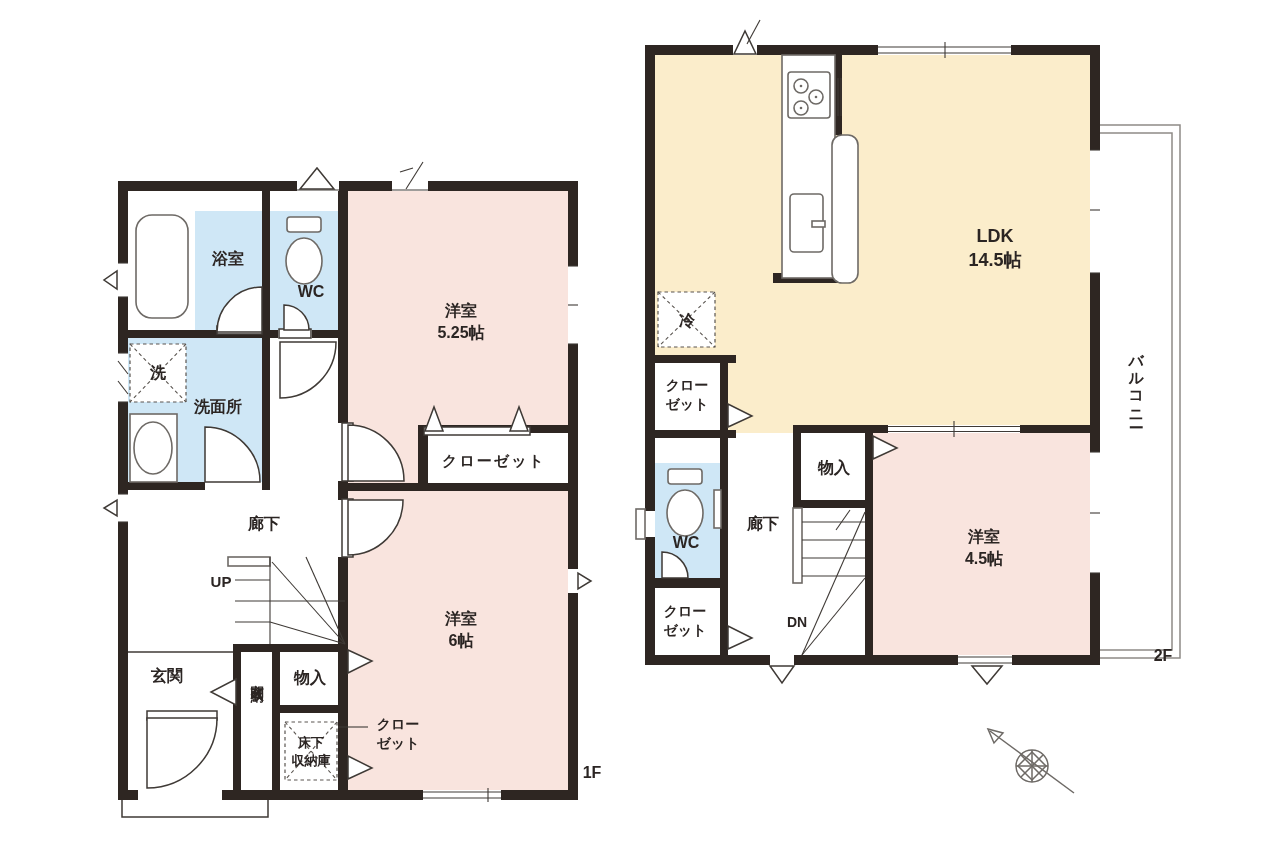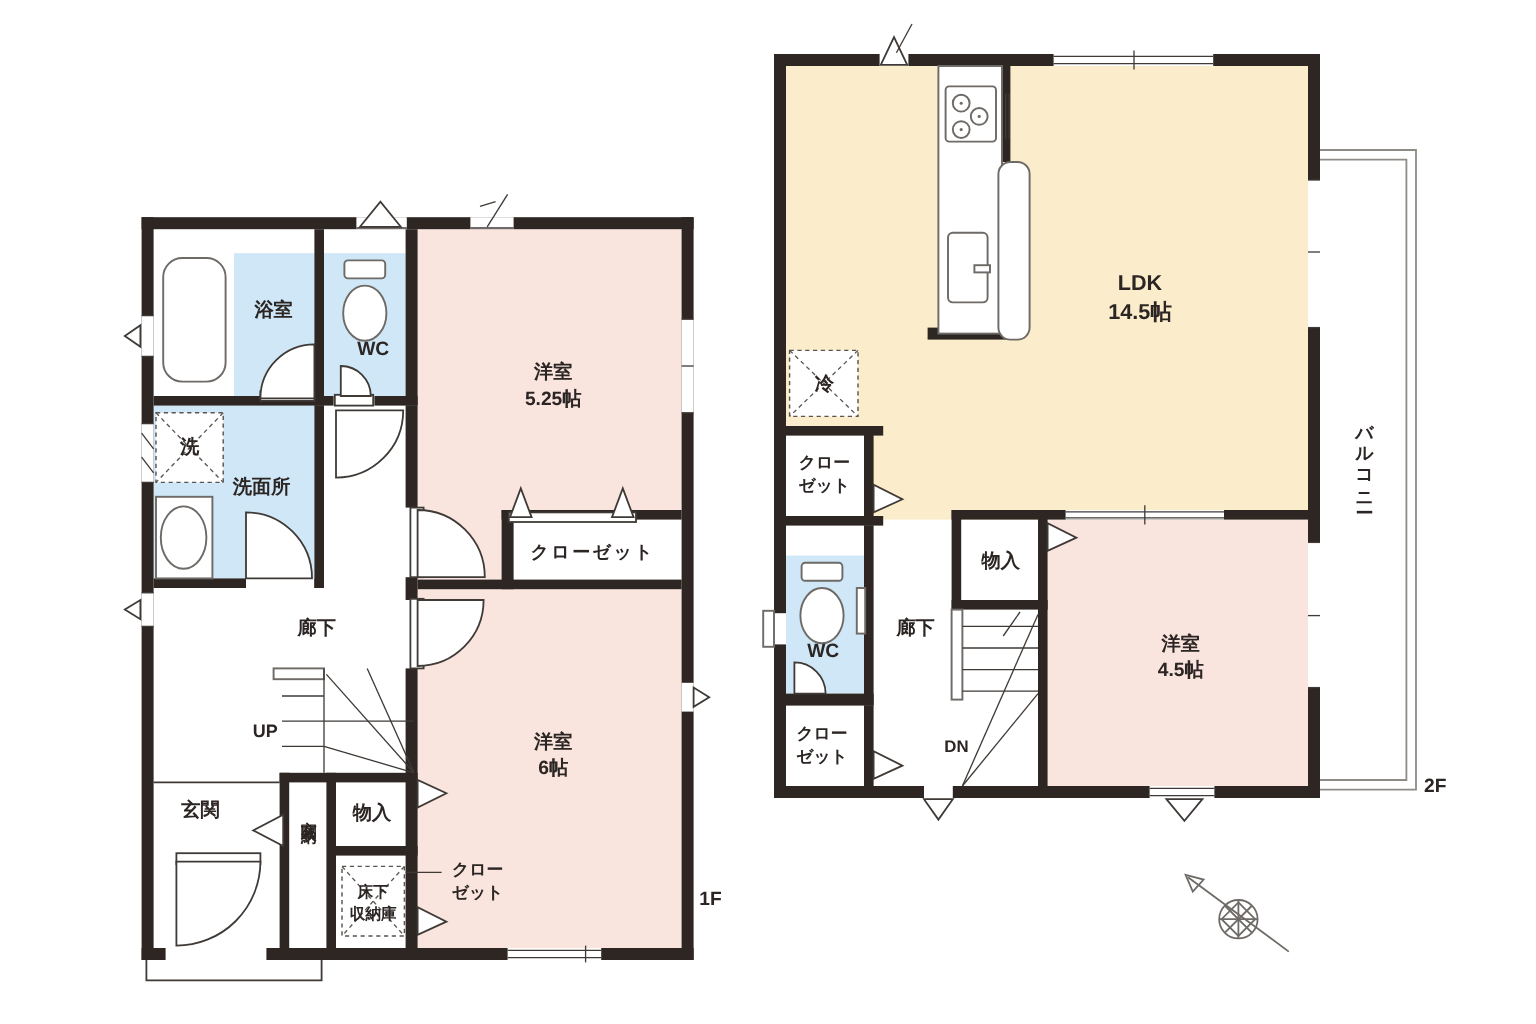--- a/index.html
+++ b/index.html
@@ -18,21 +18,21 @@
   .dashln{stroke:#5a5550;stroke-width:1.1;fill:none;stroke-dasharray:3.5,3;}
   .door{fill:#ffffff;stroke:var(--line,#3f3a36);stroke-width:1.5;}
   .tri{fill:#ffffff;stroke:var(--line,#3f3a36);stroke-width:1.5;stroke-linejoin:miter;}
   .balc{stroke:#8f8b87;stroke-width:1.5;fill:none;}
   .cmp{stroke:#6e6a66;stroke-width:1.5;fill:none;}
   .lbl{position:absolute;transform:translate(-50%,-50%);color:var(--text,#2b2523);
        white-space:nowrap;text-align:center;font-weight:600;line-height:1.35;}
   .lbl span{display:block;}
   .lbl-v{writing-mode:vertical-rl;text-orientation:upright;letter-spacing:2px;}
   .s13{font-size:13px;} .s14{font-size:14px;} .s15{font-size:15px;}
-  .s16{font-size:16px;} .s17{font-size:16px;} .s18{font-size:18px;}
+  .s16{font-size:16px;} .s17{font-size:16px;} .s18{font-size:18px;margin-left:45px;}
   .ls2{letter-spacing:2px;}
 </style>
 </head>
 <body>
 
 <div class="canvas">
 
 <svg width="1280" height="853" viewBox="0 0 1280 853">
 
   <g>
@@ -280,42 +280,42 @@
     <line class="cmp" x1="1043" y1="755" x2="1021" y2="777"></line>
     <polygon class="cmp" points="1032,752 1046,766 1032,780 1018,766"></polygon>
   </g>
 </svg>
 
 <div class="lbl s17" style="left:228px;top:259px">浴室</div>
 <div class="lbl s17" style="left:311px;top:292px">WC</div>
 <div class="lbl s16" style="left:158px;top:373px">洗</div>
 <div class="lbl s17" style="left:218px;top:407px">洗面所</div>
 <div class="lbl s17" style="left:264px;top:524px">廊下</div>
-<div class="lbl s15" style="left:221px;top:610px">UP</div>
+<div class="lbl s15" style="left:221px;top:582px">UP</div>
 <div class="lbl s17" style="left:167px;top:676px">玄関</div>
 <div class="lbl s13 lbl-v" style="left:257px;top:678px">玄関収納</div>
 <div class="lbl s16" style="left:310px;top:678px">物入</div>
 <div class="lbl s13" style="left:311px;top:752px">
   <span>床下</span>
   <span>収納庫</span>
 </div>
 <div class="lbl s14" style="left:398px;top:734px">
   <span>クロー</span>
   <span>ゼット</span>
 </div>
 <div class="lbl s15 ls2" style="left:494px;top:461px">クローゼット</div>
 <div class="lbl s17" style="left:461px;top:322px">
   <span>洋室</span>
   <span>5.25帖</span>
 </div>
 <div class="lbl s17" style="left:461px;top:630px">
   <span>洋室</span>
   <span>6帖</span>
 </div>
-<div class="lbl s17" style="left:592px;top:750px">1F</div>
+<div class="lbl s17" style="left:592px;top:773px">1F</div>
 
 <div class="lbl s18" style="left:950px;top:248px">
   <span>LDK</span>
   <span>14.5帖</span>
 </div>
 <div class="lbl s16" style="left:687px;top:321px">冷</div>
 <div class="lbl s14" style="left:687px;top:395px">
   <span>クロー</span>
   <span>ゼット</span>
 </div>
@@ -325,15 +325,15 @@
   <span>ゼット</span>
 </div>
 <div class="lbl s17" style="left:763px;top:524px">廊下</div>
 <div class="lbl s14" style="left:797px;top:622px">DN</div>
 <div class="lbl s16" style="left:834px;top:468px">物入</div>
 <div class="lbl s17" style="left:984px;top:548px">
   <span>洋室</span>
   <span>4.5帖</span>
 </div>
 <div class="lbl s15 lbl-v" style="left:1136px;top:382px">バルコニー</div>
-<div class="lbl s17" style="left:1196px;top:656px">2F</div>
+<div class="lbl s17" style="left:1163px;top:656px">2F</div>
 
 </div>
 
 </body></html>

